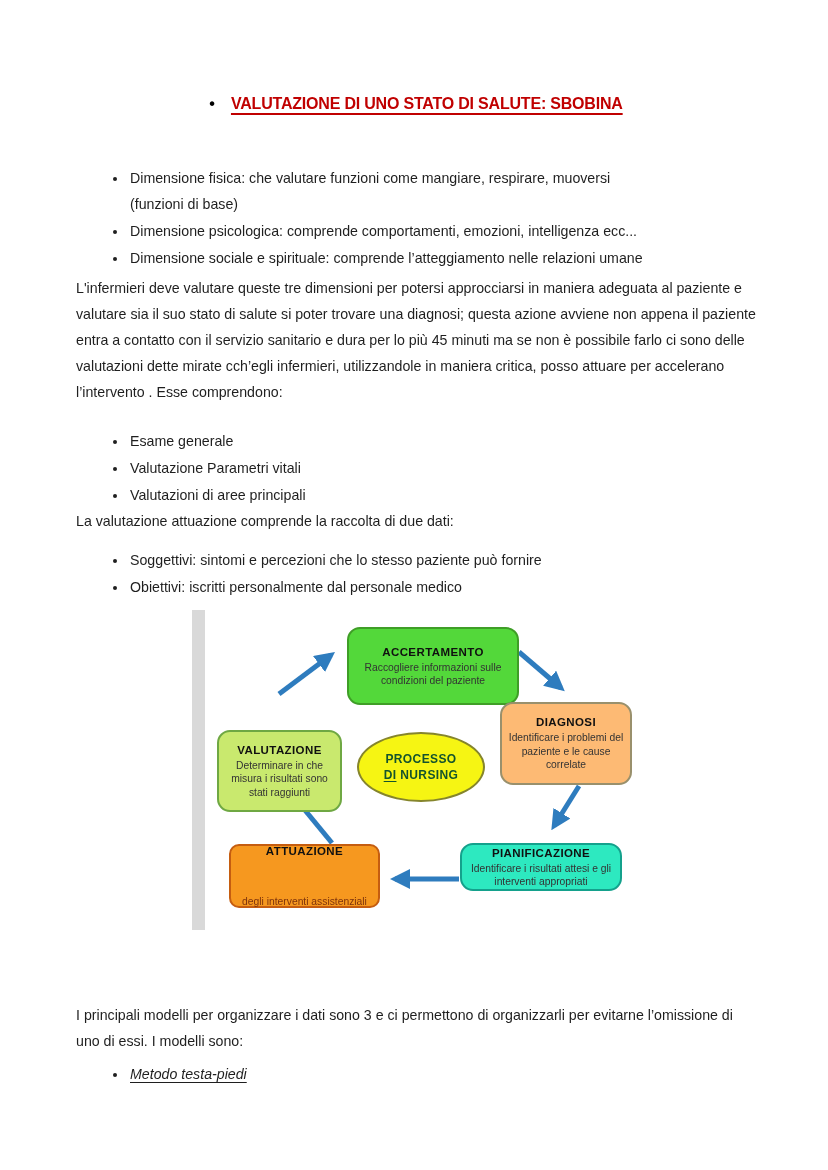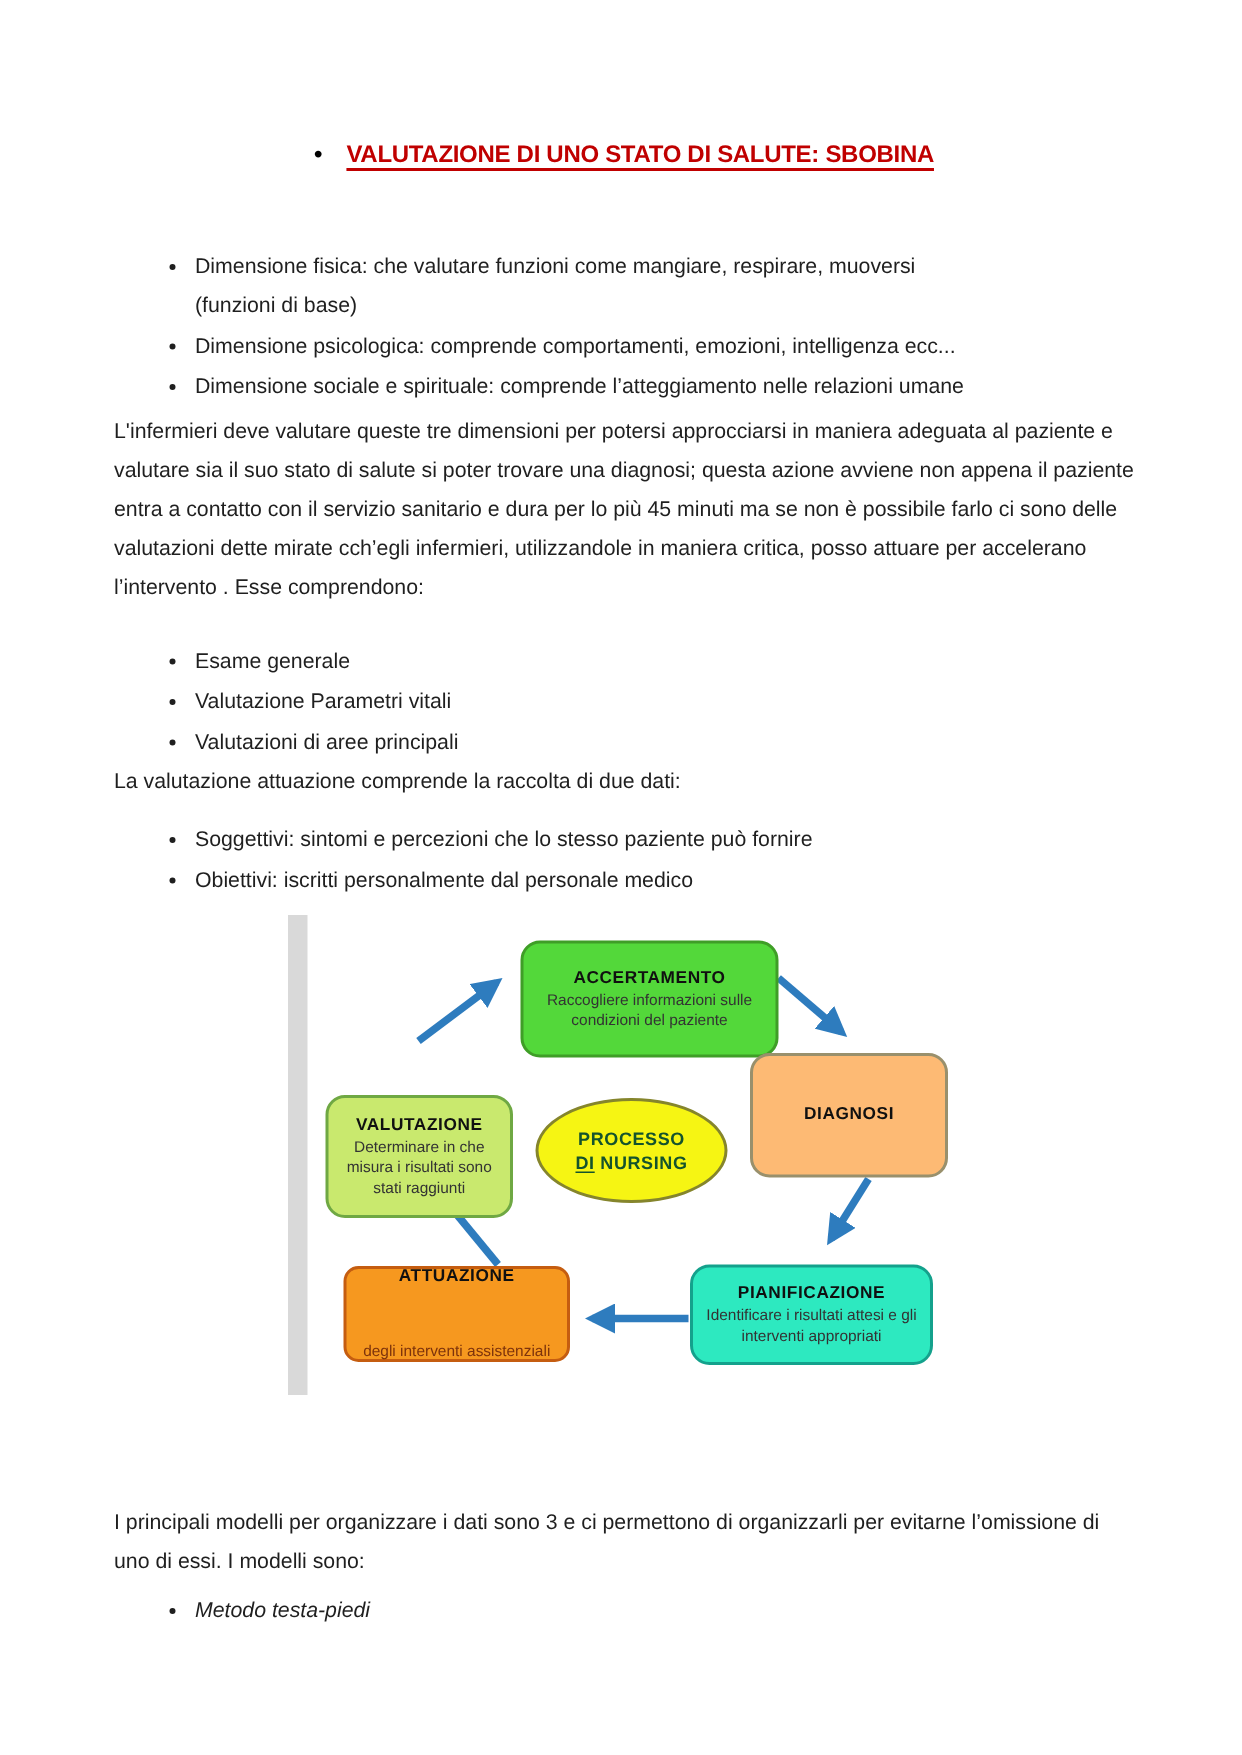--- a/index.html
+++ b/index.html
@@ -32,21 +32,21 @@
     text-decoration:underline;
     text-decoration-thickness:1.5px;
     text-underline-offset:4px;
     letter-spacing:-0.2px;
   }
   
   p.block{margin:0;}
   ul.block{margin:0;padding-left:52px;list-style:disc;}
   ul.block li{margin-bottom:1px;padding-left:2px;}
   .wrap2{display:block;}
-  .models li{font-style:italic;text-underline-offset:3px;}
+  .models li{font-style:italic;text-decoration:underline;text-underline-offset:3px;}
   
   .diagram{
     position:absolute;
     left:190px; top:608px;
     width:455px; height:327px;
   }
   .dg-bar{
     position:absolute;
     left:2px; top:2px; width:13px; height:320px;
   }
@@ -75,21 +75,21 @@
   .node .nb{
     font-size:10.3px;
     line-height:13.5px;
     color:#333333;
   }
   .n-accertamento{left:157px;top:19px;width:172px;height:78px;}
   .n-valutazione{left:27px;top:92px;width:125px;height:82px;margin-top:30px;}
   .n-diagnosi{left:310px;top:94px;width:132px;height:83px;}
   .n-attuazione{left:39px;top:236px;width:151px;height:64px;border-radius:10px;}
   .n-attuazione .nb{color:#7d330c;margin-top:35px;}
-  .n-pianificazione{left:270px;top:235px;width:162px;height:67px;}
+  .n-pianificazione{left:270px;top:235px;width:162px;height:48px;}
   .ellipse{
     position:absolute;
     z-index:1;
     left:167px;top:124px;width:128px;height:70px;
     border:2px solid;
     border-radius:50%;
     display:flex;flex-direction:column;justify-content:center;align-items:center;
     text-align:center;
     box-sizing:border-box;
     font-weight:bold;font-size:12px;line-height:16px;color:#14532d;
@@ -157,20 +157,21 @@
       <div class="nb">Raccogliere informazioni sulle condizioni del paziente</div>
     </div>
 
     <div class="node n-valutazione" style="background: rgb(201, 233, 110); border-color: rgb(111, 168, 67);">
       <div class="nt">VALUTAZIONE</div>
       <div class="nb">Determinare in che misura i  risultati sono stati raggiunti</div>
     </div>
 
     <div class="node n-diagnosi" style="background: #fdba74; border-color: rgb(153, 144, 108);">
       <div class="nt">DIAGNOSI</div>
+      <div class="nb">Identificare i problemi del paziente e le cause correlate</div>
     </div>
 
     <div class="node n-attuazione" style="background: rgb(246, 152, 31); border-color: rgb(197, 93, 16);">
       <div class="nt">ATTUAZIONE</div>
       <div class="nb">degli interventi assistenziali</div>
     </div>
 
     <div class="node n-pianificazione" style="background: rgb(45, 233, 192); border-color: rgb(20, 161, 140);">
       <div class="nt">PIANIFICAZIONE</div>
       <div class="nb">Identificare i risultati attesi e gli  interventi appropriati</div>

